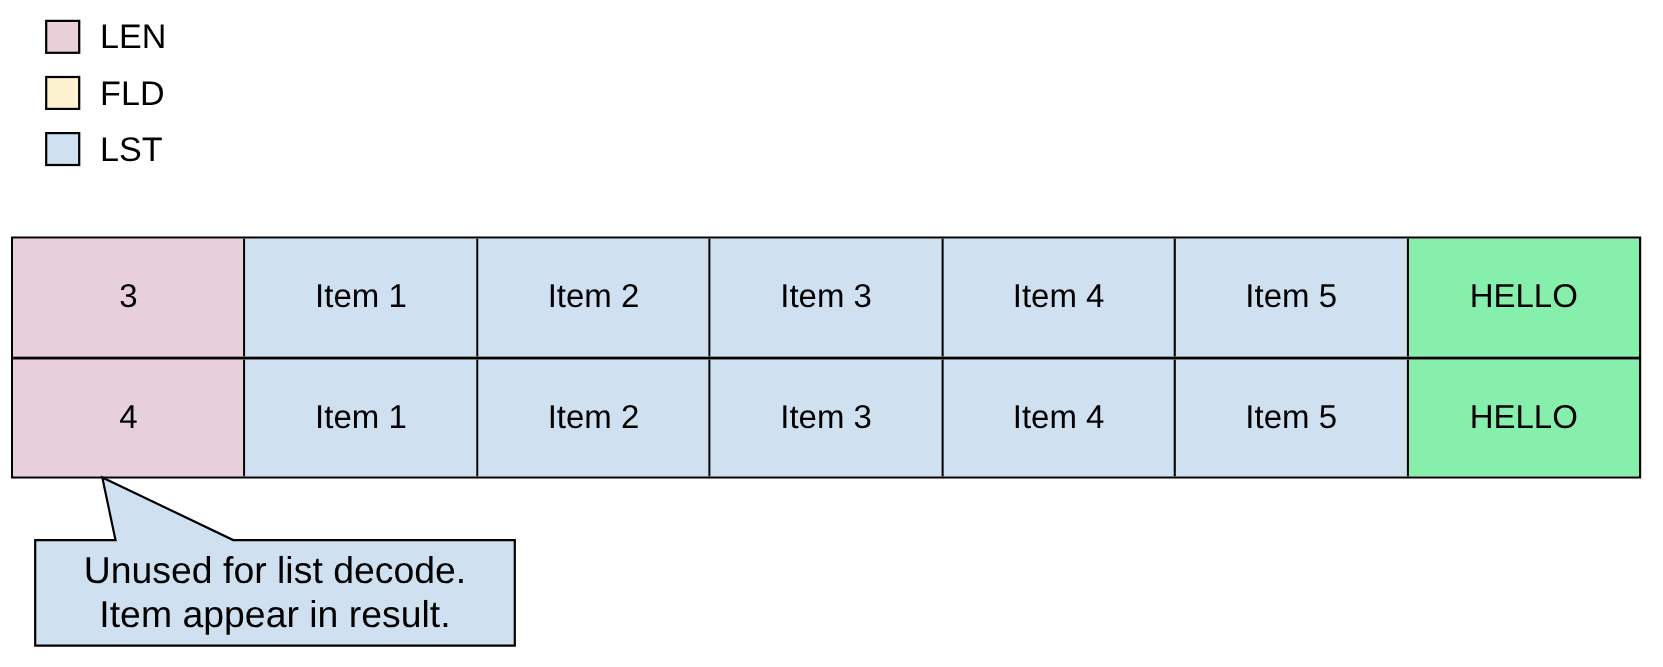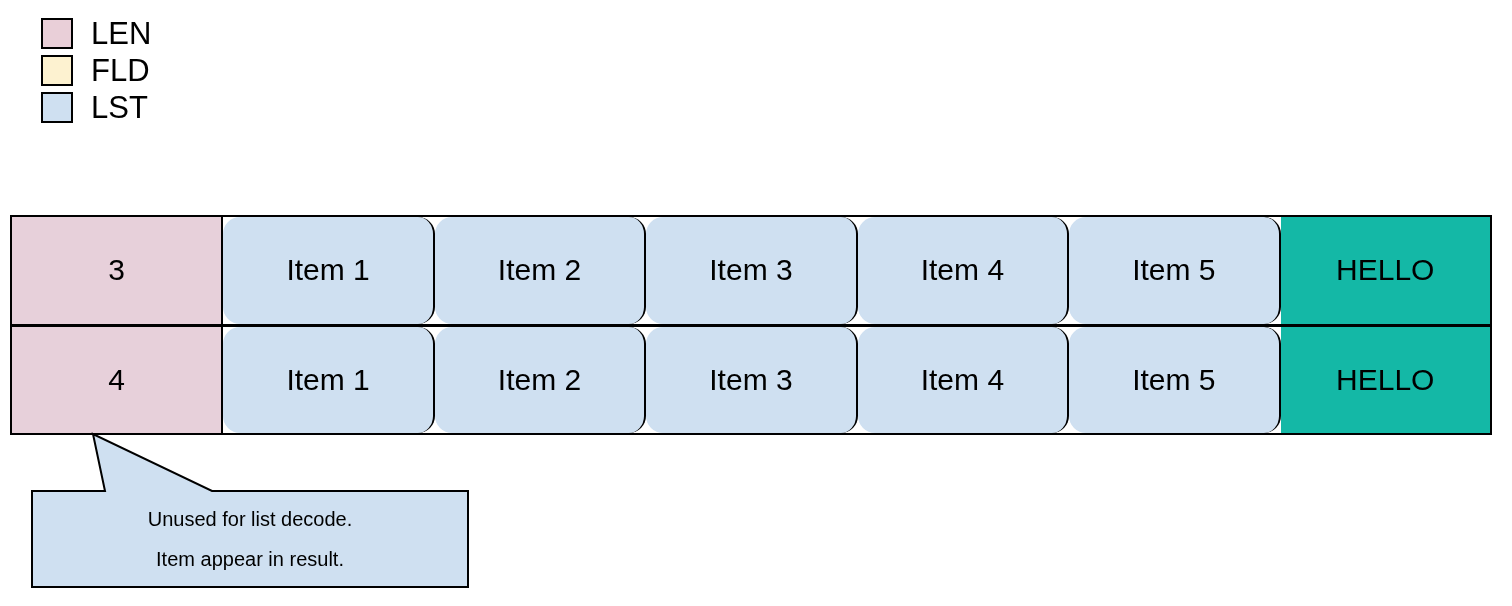--- a/index.html
+++ b/index.html
@@ -14,21 +14,21 @@
   }
   .stage { position: relative; width: 1512px; height: 606px; }
 
   
   .legend {
     position: absolute;
     left: 41px;
     top: 16px;
     display: flex;
     flex-direction: column;
-    gap: 2px;
+    gap: 16px;
   }
   .legend-row {
     display: flex;
     align-items: center;
     height: 35px;
   }
   .swatch {
     width: 28px;
     height: 27px;
     border: 2px solid #000000;
@@ -63,22 +63,22 @@
     display: flex;
     align-items: center;
     justify-content: center;
     font-size: 30px;
     border-right: 2px solid #000000;
     box-sizing: border-box;
     min-width: 0;
   }
   .cell:last-child { border-right: none; }
   .c-len { background: #e7d0da; }
-  .c-lst { background: #cfe0f1; border-radius: 17px; }
-  .c-fld { background: #14b8a6; }
+  .c-lst { background: #cfe0f1; }
+  .c-fld { background: #86efac; }
 
   
   .callout-svg {
     position: absolute;
     left: 0;
     top: 0;
     width: 1512px;
     height: 606px;
     pointer-events: none;
   }
@@ -86,21 +86,21 @@
     position: absolute;
     left: 32px;
     top: 493px;
     width: 436px;
     height: 92px;
     display: flex;
     flex-direction: column;
     align-items: center;
     justify-content: center;
     text-align: center;
-    font-size: 20px;
+    font-size: 34px;
     line-height: 40px;
   }
 </style>
 </head>
 <body>
 
 <div class="stage">
 
   <div class="legend">
     <div class="legend-row">

